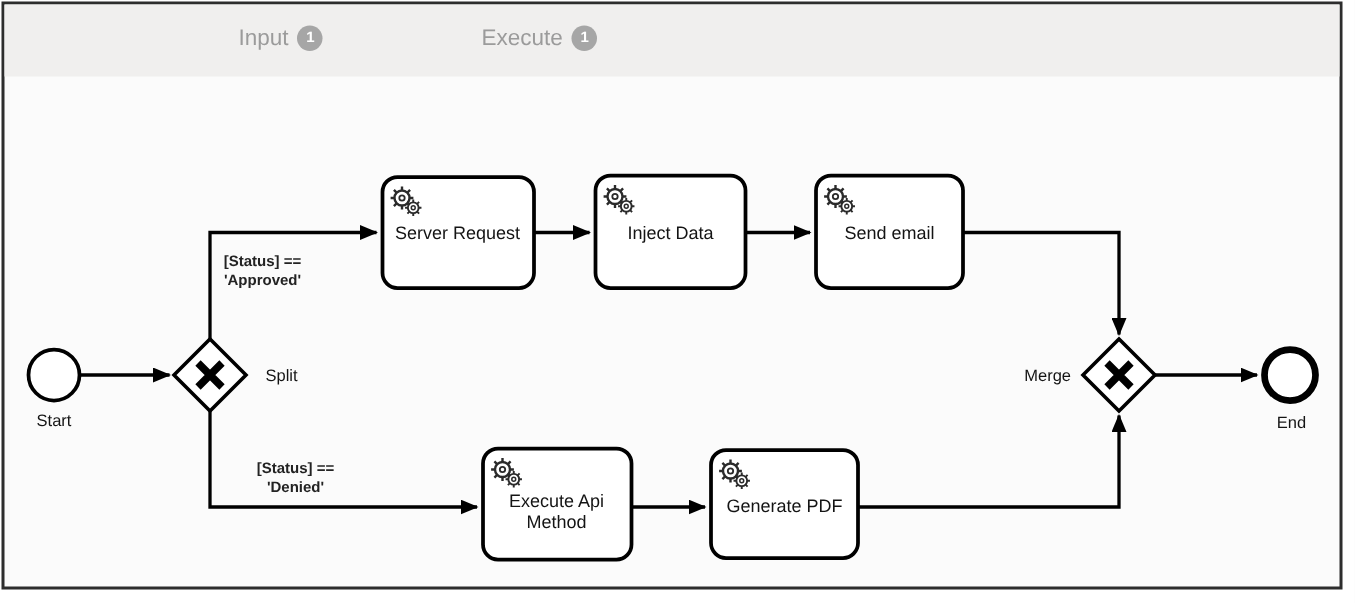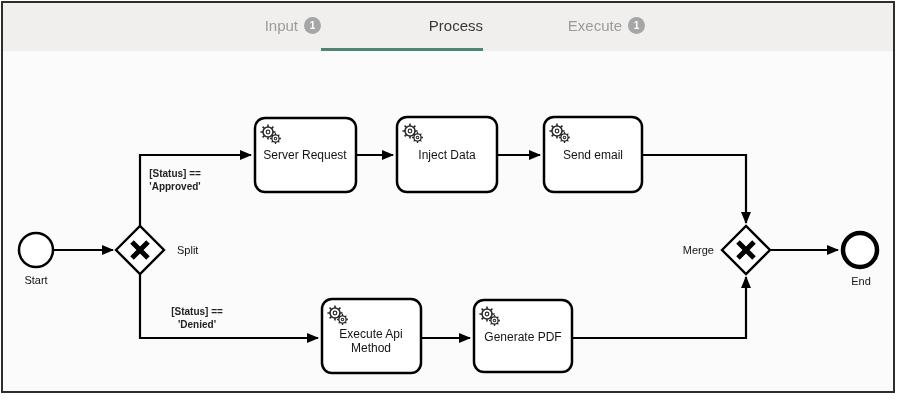--- a/index.html
+++ b/index.html
@@ -21,21 +21,21 @@
     height:48px;
     background:#f0efee;
     display:flex;
     align-items:stretch;
     padding-left:156px;
   }
   .tab{
     width:162px;
     display:flex;
     align-items:center;
-    justify-content:flex-end;
+    justify-content:flex-start;
     gap:6px;
     font-size:15px;
     color:#9b9b9b;
     cursor:pointer;
     border-bottom:3px solid transparent;
     box-sizing:border-box;
     user-select:none;
   }
   .tab.active{
     color:#383838;
@@ -63,23 +63,20 @@
 </style>
 </head>
 <body>
 
 <div class="window">
 
   <div class="tabbar">
     <div class="tab">
       <span>Input</span>
       <span class="badge">1</span>
-    </div>
-    <div class="tab active">
-      <span>Process</span>
     </div>
     <div class="tab">
       <span>Execute</span>
       <span class="badge">1</span>
     </div>
   </div>
 
   <div class="canvas">
     <svg width="890" height="340" viewBox="4 51 890 340">
       <defs>

